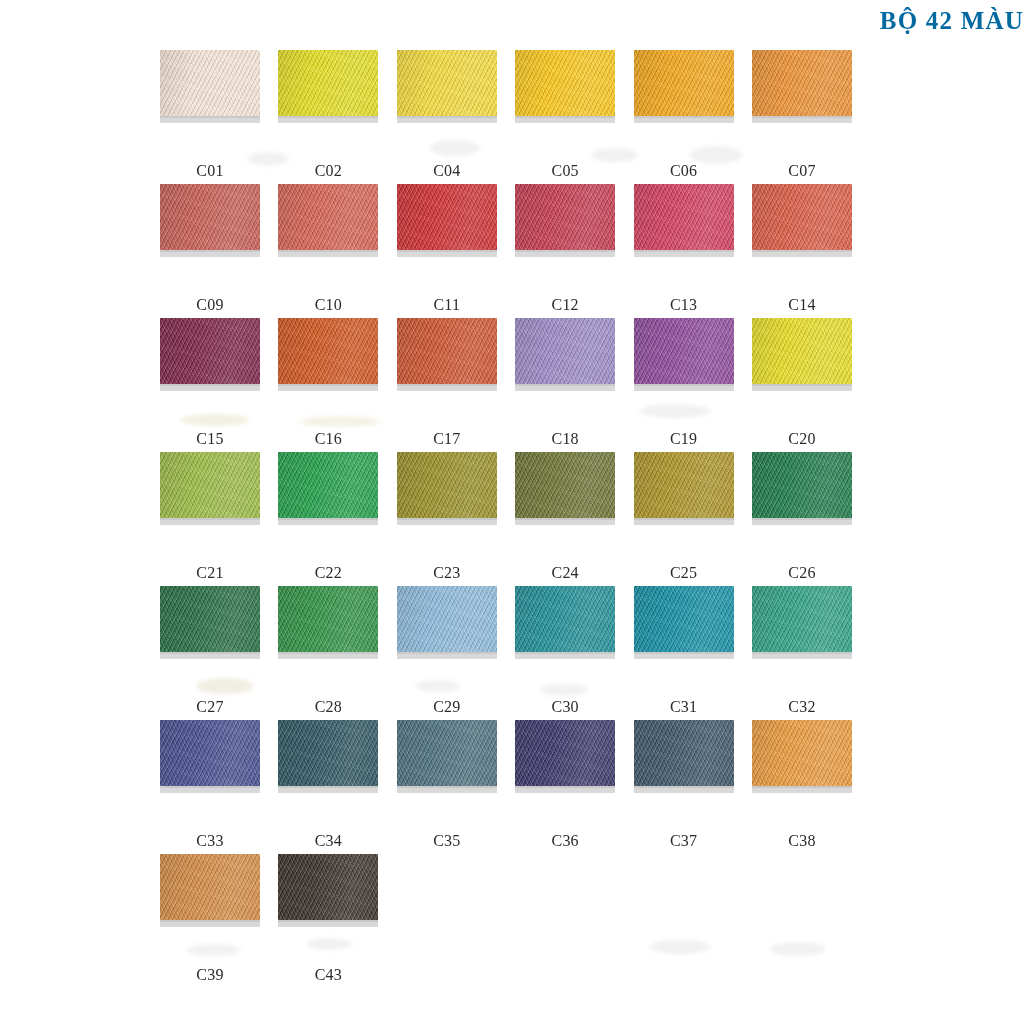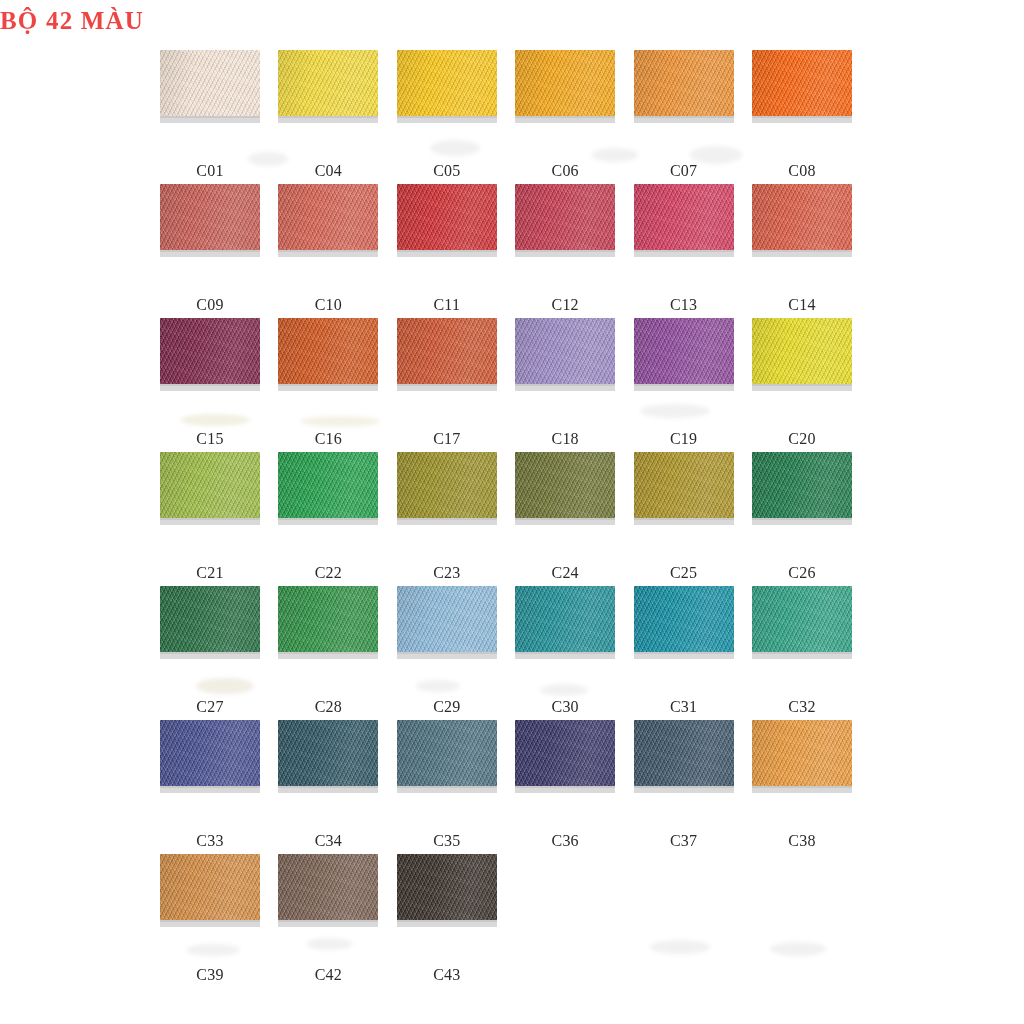--- a/index.html
+++ b/index.html
@@ -22,26 +22,26 @@
     position: relative;
     background: #ffffff;
   }
 
   
   .title {
     position: absolute;
     top: 6px;
     left: 0;
     width: 1024px;
-    text-align: left;
+    text-align: right;
     font-family: "Liberation Serif", "DejaVu Serif", serif;
     font-weight: bold;
     font-size: 25px;
     letter-spacing: 1.2px;
-    color: #ef4444;
+    color: #0369a1;
     line-height: 30px;
   }
 
   
   .swatch-grid {
     position: absolute;
     left: 160px;
     top: 50px;
     width: 712px;
     display: grid;
@@ -145,20 +145,27 @@
   <div class="swatch-grid">
       <div class="swatch-cell">
         <div class="chip-wrap">
           <div class="chip" title="C01" style="background: rgb(247, 230, 216);"></div>
           <div class="chip-shadow"></div>
         </div>
         <div class="swatch-label">C01</div>
       </div>
       <div class="swatch-cell">
         <div class="chip-wrap">
+          <div class="chip" title="C02" style="background: rgb(229, 223, 34);"></div>
+          <div class="chip-shadow"></div>
+        </div>
+        <div class="swatch-label">C02</div>
+      </div>
+      <div class="swatch-cell">
+        <div class="chip-wrap">
           <div class="chip" title="C04" style="background: rgb(245, 220, 60);"></div>
           <div class="chip-shadow"></div>
         </div>
         <div class="swatch-label">C04</div>
       </div>
       <div class="swatch-cell">
         <div class="chip-wrap">
           <div class="chip" title="C05" style="background: rgb(251, 200, 27);"></div>
           <div class="chip-shadow"></div>
         </div>
@@ -173,27 +180,20 @@
       </div>
       <div class="swatch-cell">
         <div class="chip-wrap">
           <div class="chip" title="C07" style="background: rgb(238, 146, 52);"></div>
           <div class="chip-shadow"></div>
         </div>
         <div class="swatch-label">C07</div>
       </div>
       <div class="swatch-cell">
         <div class="chip-wrap">
-          <div class="chip" title="C08" style="background: rgb(250, 100, 16);"></div>
-          <div class="chip-shadow"></div>
-        </div>
-        <div class="swatch-label">C08</div>
-      </div>
-      <div class="swatch-cell">
-        <div class="chip-wrap">
           <div class="chip" title="C09" style="background: rgb(200, 94, 85);"></div>
           <div class="chip-shadow"></div>
         </div>
         <div class="swatch-label">C09</div>
       </div>
       <div class="swatch-cell">
         <div class="chip-wrap">
           <div class="chip" title="C10" style="background: rgb(214, 98, 83);"></div>
           <div class="chip-shadow"></div>
         </div>
@@ -394,27 +394,20 @@
           <div class="chip-shadow"></div>
         </div>
         <div class="swatch-label">C38</div>
       </div>
       <div class="swatch-cell">
         <div class="chip-wrap">
           <div class="chip" title="C39" style="background: rgb(212, 140, 68);"></div>
           <div class="chip-shadow"></div>
         </div>
         <div class="swatch-label">C39</div>
-      </div>
-      <div class="swatch-cell">
-        <div class="chip-wrap">
-          <div class="chip" title="C42" style="background: rgb(122, 96, 82);"></div>
-          <div class="chip-shadow"></div>
-        </div>
-        <div class="swatch-label">C42</div>
       </div>
       <div class="swatch-cell">
         <div class="chip-wrap">
           <div class="chip" title="C43" style="background: rgb(58, 48, 41);"></div>
           <div class="chip-shadow"></div>
         </div>
         <div class="swatch-label">C43</div>
       </div>
     </div>
 

